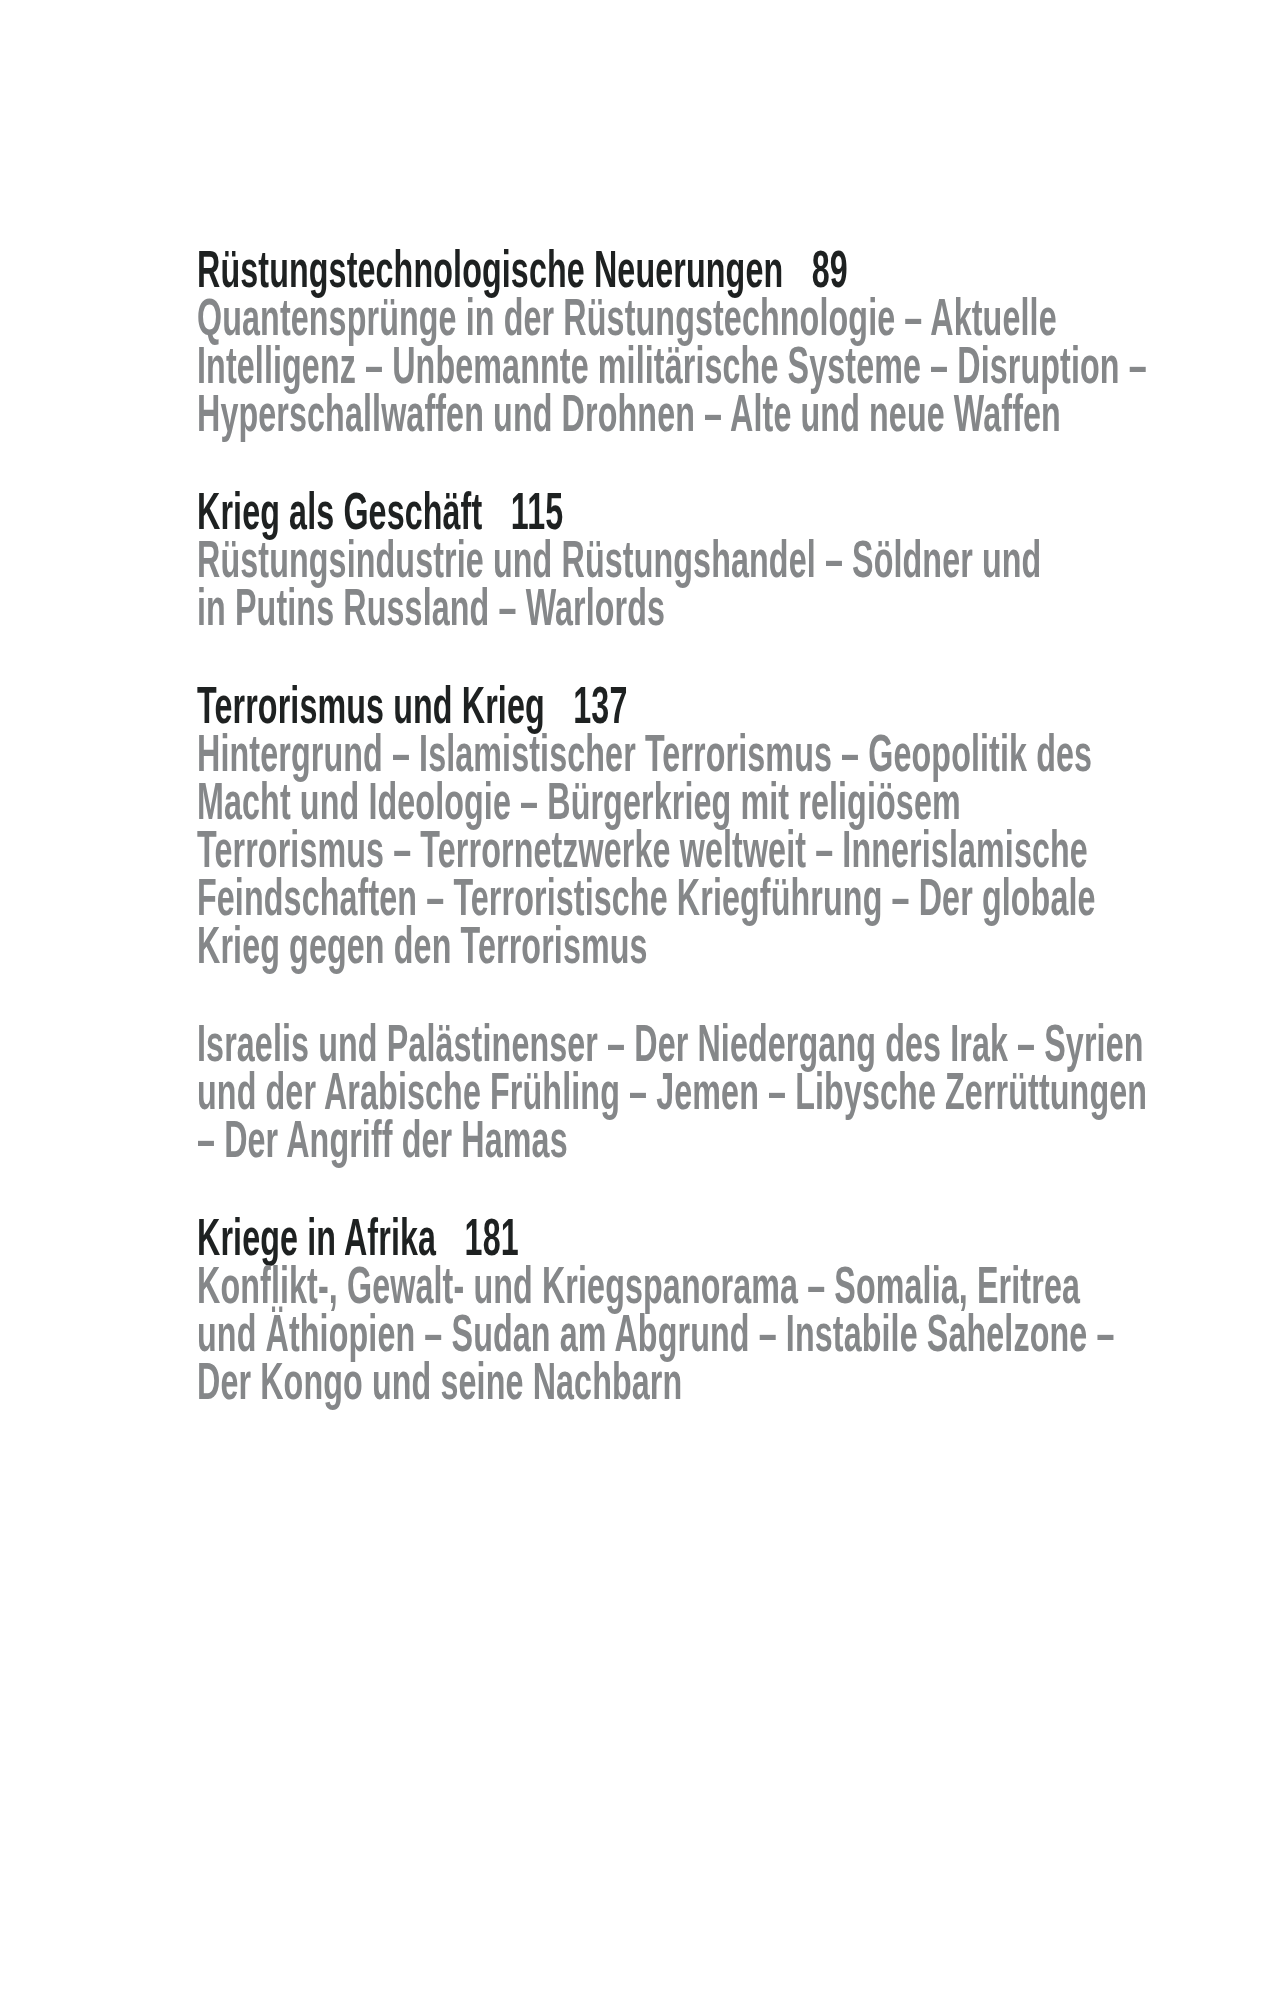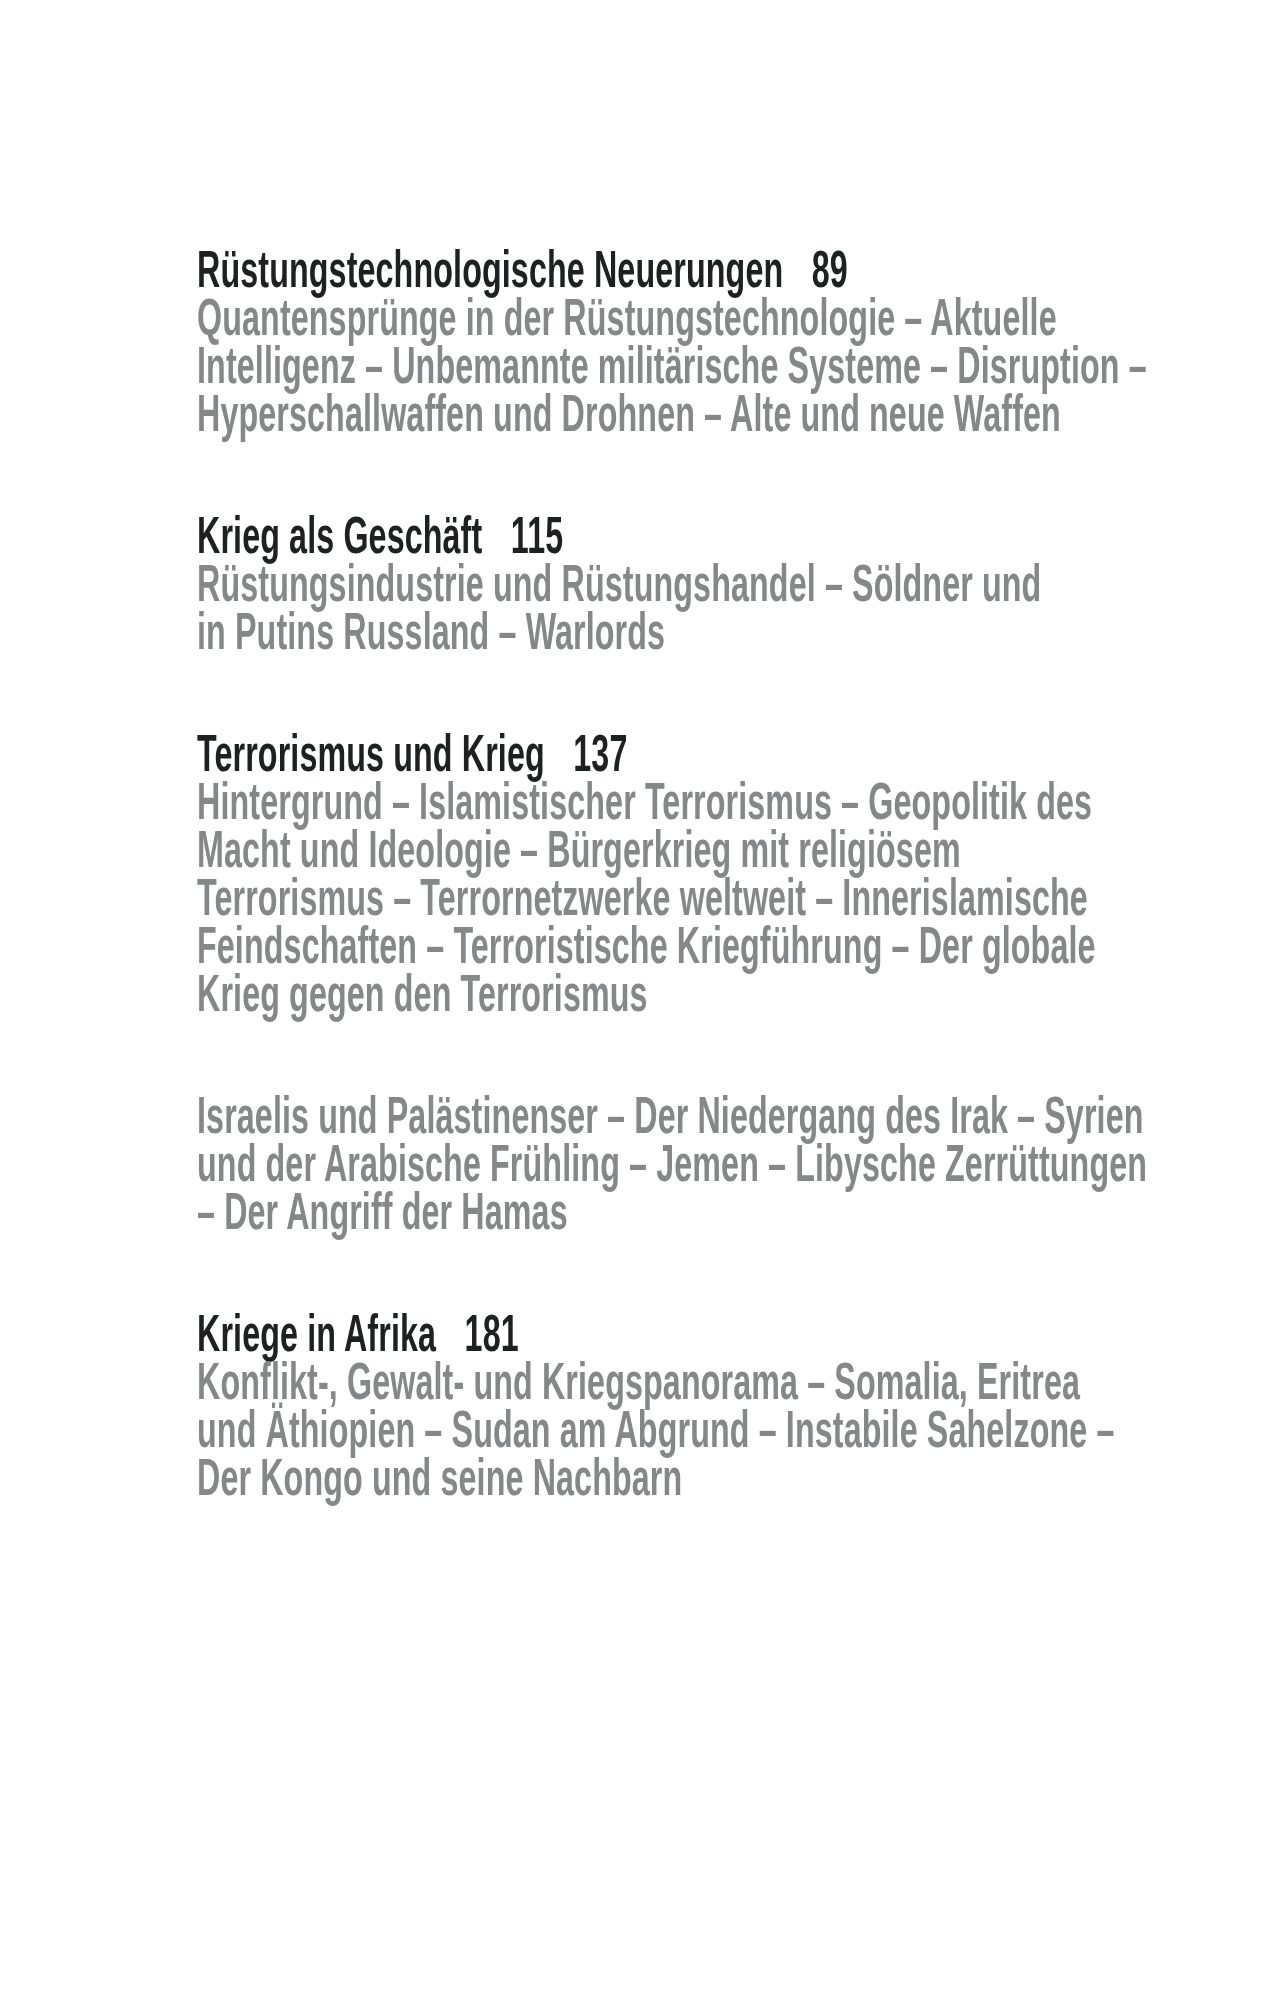--- a/index.html
+++ b/index.html
@@ -17,21 +17,21 @@
     height: 2000px;
     background: var(--page-bg, #ffffff);
     overflow: hidden;
   }
   .toc {
     position: absolute;
     left: 197px;
     top: 245px;
     width: 900px;
   }
-  .entry + .entry { margin-top: 74px; }
+  .entry + .entry { margin-top: 50px; }
 
   .entry-heading,
   .entry-line {
     font-size: 52px;
     line-height: 48px;
     white-space: nowrap;
   }
   
   .scale-line {
     display: inline-block;

